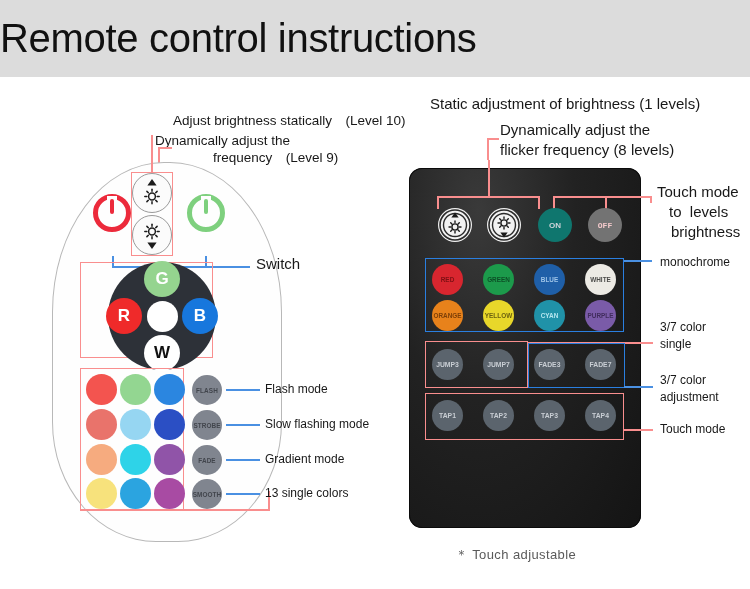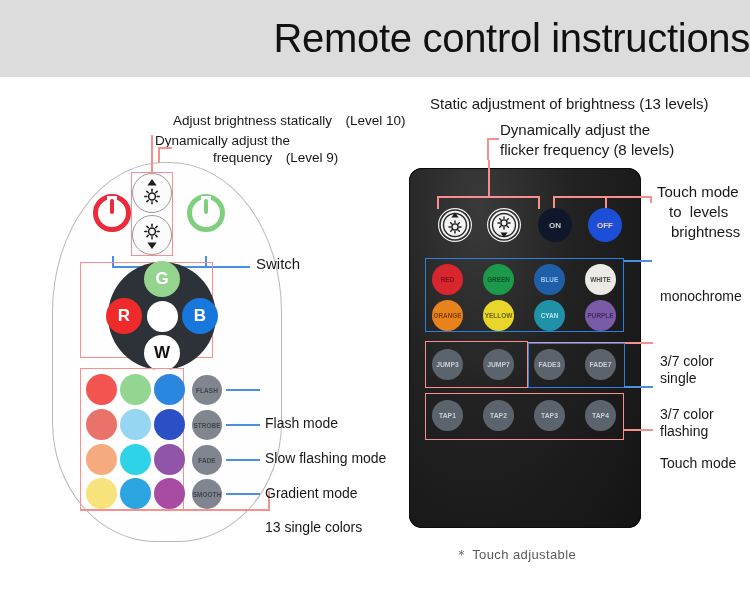--- a/index.html
+++ b/index.html
@@ -9,35 +9,35 @@
     font-family:"Liberation Sans", sans-serif;
     -webkit-font-smoothing:antialiased;
   }
   
   #header-band{
     position:absolute;left:0;top:0;width:750px;height:77px;
     background:#dcdcdc;
   }
   #page-title{
     position:absolute;left:0;top:7px;width:750px;
-    text-align:right;
+    text-align:left;
     font-size:40px;line-height:62px;color:#111;
     font-family:"Liberation Sans", sans-serif;
     letter-spacing:-0.3px;
     white-space:nowrap;
   }
 
   
   .anno{
     position:absolute;color:#181818;
     font-size:13.5px;line-height:16.5px;
     white-space:pre;
   }
   .anno.big{font-size:15px;line-height:19px;}
-  .anno.lbl{font-size:14px;line-height:17px;margin-top:34px;}
+  .anno.lbl{font-size:12px;line-height:17px;}
 
   
   .rbox{position:absolute;border:1.6px solid #f98e8e;box-sizing:border-box;}
   .bbox{position:absolute;border:1.8px solid #2a7fe0;box-sizing:border-box;}
   .rline{position:absolute;background:#f98e8e;}
   .bline{position:absolute;background:#4a90e2;}
 
   
   #remote-left{
     position:absolute;left:52px;top:162px;width:230px;height:380px;
@@ -213,21 +213,21 @@
 <div class="anno lbl" style="left:265px;top:416px;">Slow flashing mode</div>
 
 <div class="modebtn" style="left:192px;top:445px;">FADE</div>
 <div class="bline" style="left:226px;top:459px;width:34px;height:1.8px;"></div>
 <div class="anno lbl" style="left:265px;top:451px;">Gradient mode</div>
 
 <div class="modebtn" style="left:192px;top:479px;">SMOOTH</div>
 <div class="bline" style="left:226px;top:493px;width:34px;height:1.8px;"></div>
 <div class="anno lbl" style="left:265px;top:485px;">13 single colors</div>
 
-<div class="anno big" style="left:430px;top:94px;">Static adjustment of brightness (13 levels)</div>
+<div class="anno big" style="left:430px;top:94px;">Static adjustment of brightness (1 levels)</div>
 <div class="anno big" style="left:500px;top:120px;">Dynamically adjust the</div>
 <div class="anno big" style="left:500px;top:140px;">flicker frequency (8 levels)</div>
 <div class="rline" style="left:487px;top:138px;width:1.6px;height:22px;"></div>
 <div class="rline" style="left:487px;top:138px;width:12px;height:1.6px;"></div>
 
 <div id="remote-right"></div>
 
 <div class="rline" style="left:488px;top:160px;width:1.6px;height:37px;"></div>
 <div class="rline" style="left:437px;top:196px;width:103px;height:1.6px;"></div>
 <div class="rline" style="left:437px;top:196px;width:1.6px;height:13px;"></div>
@@ -271,22 +271,22 @@
       <line x1="11" y1="15" x2="12.6" y2="15"></line>
       <line x1="21.4" y1="15" x2="23" y2="15"></line>
       <line x1="12.7" y1="10.7" x2="13.9" y2="11.9"></line>
       <line x1="20.1" y1="18.1" x2="21.3" y2="19.3"></line>
       <line x1="21.3" y1="10.7" x2="20.1" y2="11.9"></line>
       <line x1="13.9" y1="18.1" x2="12.7" y2="19.3"></line>
     </g>
     <polygon points="17,29.5 13.3,24.5 20.7,24.5" fill="#1b1b1b"></polygon>
   </svg>
 </div>
-<div class="rbtn top" style="left:538px;top:208px;background:#0f172a;color:#cfd4d9;font-size:8px;">ON</div>
-<div class="rbtn top" style="left:588px;top:208px;background:#1d4ed8;color:#f3c9cb;font-size:8px;">OFF</div>
+<div class="rbtn top" style="left:538px;top:208px;background:#0f766e;color:#cfd4d9;font-size:8px;">ON</div>
+<div class="rbtn top" style="left:588px;top:208px;background:#737373;color:#f3c9cb;font-size:8px;font-family:Liberation Mono, monospace;">OFF</div>
 
 <div class="bbox" style="left:425px;top:258px;width:199px;height:74px;"></div>
 <div class="bline" style="left:624px;top:260px;width:28px;height:1.8px;"></div>
 <div class="anno lbl" style="left:660px;top:254px;">monochrome</div>
 
 <div class="rbtn sm" style="left:432px;top:264px;background:#d8262f;color:#7d1014;">RED</div>
 <div class="rbtn sm" style="left:483px;top:264px;background:#1c9a4b;color:#0c4f26;">GREEN</div>
 <div class="rbtn sm" style="left:534px;top:264px;background:#1f5fa8;color:#9ec4e8;">BLUE</div>
 <div class="rbtn sm" style="left:585px;top:264px;background:#eceae4;color:#4a4a48;">WHITE</div>
 
@@ -296,21 +296,21 @@
 <div class="rbtn sm" style="left:585px;top:300px;background:#7a5ba8;color:#402c5c;">PURPLE</div>
 
 <div class="rbox" style="left:425px;top:341px;width:103px;height:47px;"></div>
 <div class="rline" style="left:527px;top:342px;width:126px;height:1.6px;"></div>
 <div class="anno lbl" style="left:660px;top:319px;">3/7 color</div>
 <div class="anno lbl" style="left:660px;top:336px;">single</div>
 
 <div class="bbox" style="left:528px;top:343px;width:97px;height:45px;"></div>
 <div class="bline" style="left:624px;top:386px;width:29px;height:1.8px;"></div>
 <div class="anno lbl" style="left:660px;top:372px;">3/7 color</div>
-<div class="anno lbl" style="left:660px;top:389px;">flashing</div>
+<div class="anno lbl" style="left:660px;top:389px;">adjustment</div>
 
 <div class="rbtn gr" style="left:432px;top:349px;background:#5b646d;color:#c9ced4;">JUMP3</div>
 <div class="rbtn gr" style="left:483px;top:349px;background:#5b646d;color:#c9ced4;">JUMP7</div>
 <div class="rbtn gr" style="left:534px;top:349px;background:#5b646d;color:#c9ced4;">FADE3</div>
 <div class="rbtn gr" style="left:585px;top:349px;background:#5b646d;color:#c9ced4;">FADE7</div>
 
 <div class="rbox" style="left:425px;top:393px;width:199px;height:47px;"></div>
 <div class="rline" style="left:623px;top:429px;width:30px;height:1.6px;"></div>
 <div class="anno lbl" style="left:660px;top:421px;">Touch mode</div>
 

